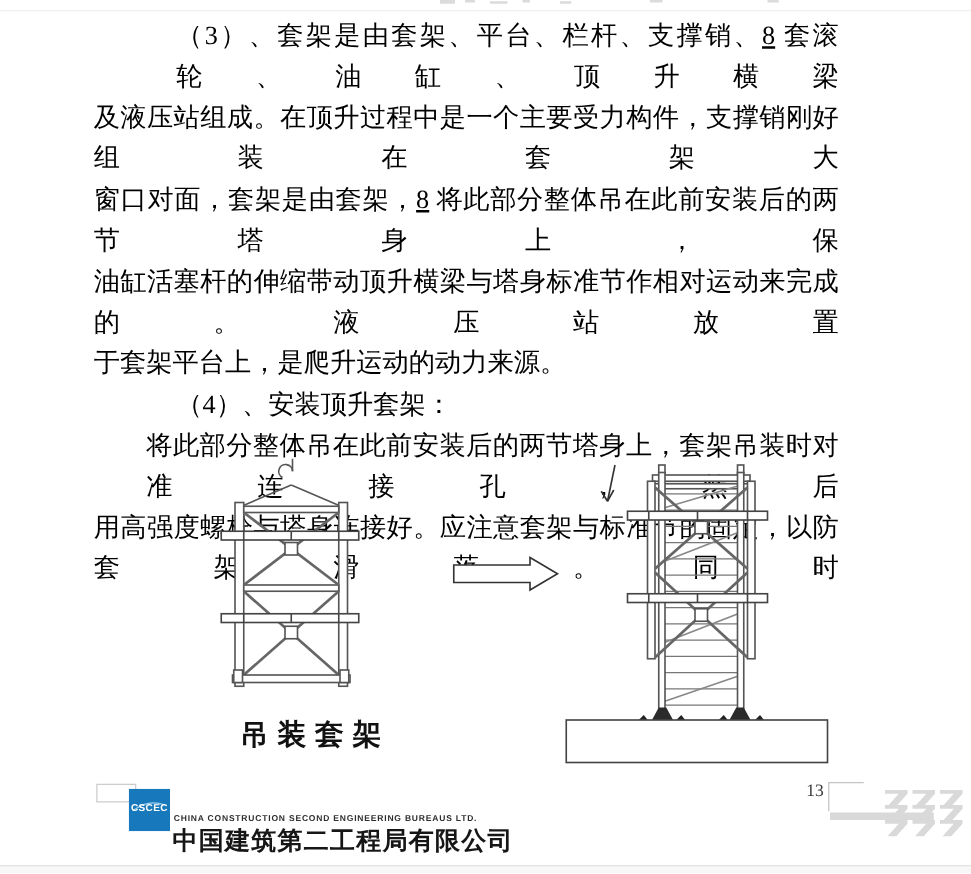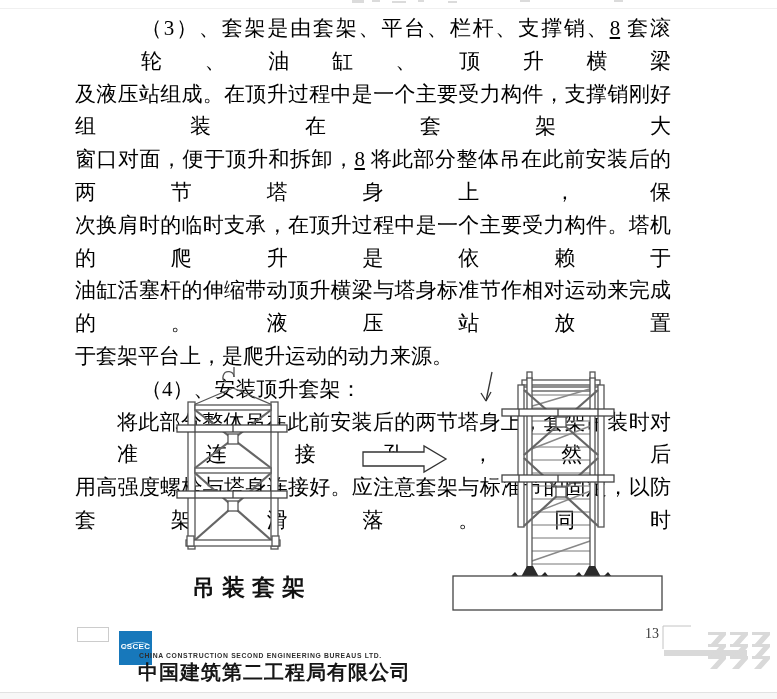--- a/index.html
+++ b/index.html
@@ -23,21 +23,21 @@
     font-size:23px;font-weight:bold;letter-spacing:7px;color:#111;
   }
   
   .top-line{position:absolute;left:0;top:8px;width:777px;height:1px;background:#f0f0f0;}
   .smudge{position:absolute;background:#bdbdbd;opacity:.55;}
   
   .footer-artifact{
     position:absolute;left:77px;top:627px;width:30px;height:13px;
     border:1px solid #cccccc;background:#fff;
   }
-  .logo{position:absolute;left:103px;top:631px;width:33px;height:34px;margin-left:16px;}
+  .logo{position:absolute;left:103px;top:631px;width:33px;height:34px;}
   .logo-text{
     position:absolute;left:0;top:11px;width:33px;text-align:center;
     font-family:"Liberation Sans",sans-serif;font-size:8px;font-weight:bold;color:#ffffff;
     letter-spacing:.3px;
   }
   .company-cn{
     position:absolute;left:138px;top:627px;
     font-family:"Liberation Sans",sans-serif;
     font-size:20px;font-weight:700;letter-spacing:1px;color:#161616;white-space:nowrap;margin-top:32px;
   }
@@ -68,22 +68,21 @@
   <div class="smudge" style="left:372px;top:0;width:8px;height:2px"></div>
   <div class="smudge" style="left:392px;top:1px;width:14px;height:2px"></div>
   <div class="smudge" style="left:418px;top:0;width:6px;height:2px"></div>
   <div class="smudge" style="left:448px;top:1px;width:9px;height:2px"></div>
   <div class="smudge" style="left:520px;top:0;width:10px;height:2px"></div>
   <div class="smudge" style="left:614px;top:0;width:9px;height:2px"></div>
 
   <div class="bodytext">
     <div class="line ind2"><span>（3）、套架是由套架、平台、栏杆、支撑销、</span><span class="u">8</span><span> 套滚轮、油缸、顶升横梁</span></div>
     <div class="line">及液压站组成。在顶升过程中是一个主要受力构件，支撑销刚好组装在套架大</div>
-    <div class="line"><span>窗口对面，便于顶升和拆卸，</span><span class="u">8</span><span> 将此部分整体吊在此前安装后的两节塔身上，保</span></div>
-    <div class="line">次换肩时的临时支承，在顶升过程中是一个主要受力构件。塔机的爬升是依赖于</div>
+    <div class="line"><span>窗口对面，套架是由套架，</span><span class="u">8</span><span> 将此部分整体吊在此前安装后的两节塔身上，保</span></div>
     <div class="line">油缸活塞杆的伸缩带动顶升横梁与塔身标准节作相对运动来完成的。液压站放置</div>
     <div class="line last">于套架平台上，是爬升运动的动力来源。</div>
     <div class="line last ind2">（4）、安装顶升套架：</div>
     <div class="line ind1">将此部分整体吊在此前安装后的两节塔身上，套架吊装时对准连接孔，然后</div>
     <div class="line">用高强度螺栓与塔身连接好。应注意套架与标准节的固定，以防套架滑落。同时</div>
   </div>
 
   <svg class="overlay" width="777" height="699" viewBox="0 0 777 699">
 
     <g stroke="#555" fill="none" stroke-width="1.3">

